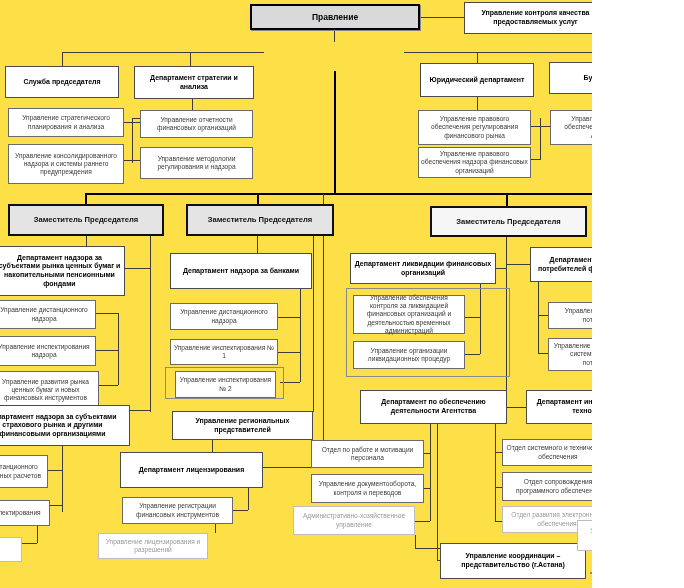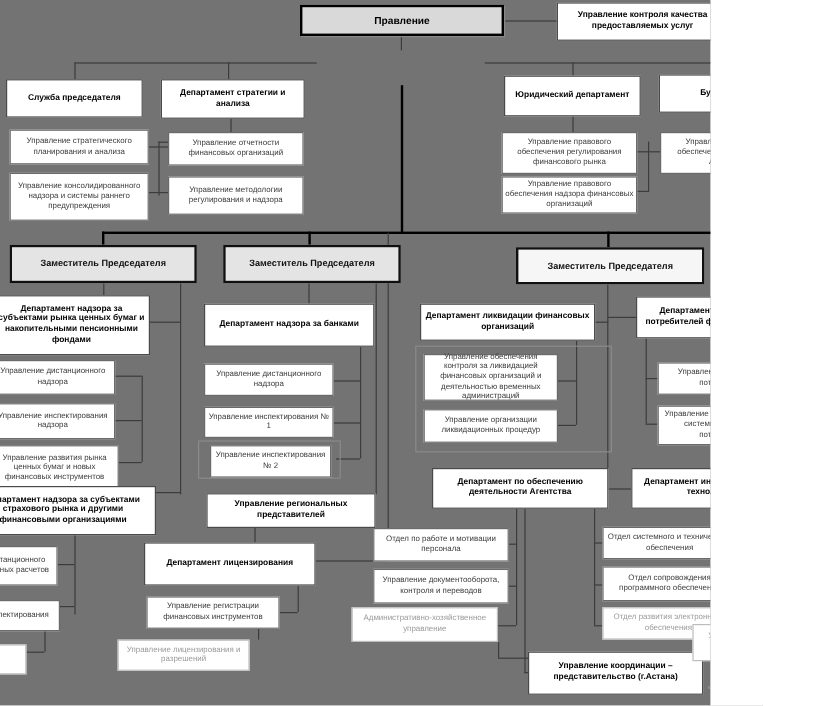--- a/index.html
+++ b/index.html
@@ -1,17 +1,17 @@
 <!DOCTYPE html>
 <html><head>
 <meta charset="utf-8">
 <style>
   html,body{margin:0;padding:0;background:#fff;}
   #canvas{
-    position:relative;width:592px;height:588px;background:#737373;overflow:hidden;
+    position:relative;width:592px;height:588px;background:#fde047;overflow:hidden;
     font-family:"Liberation Sans", sans-serif;
   }
   .box{
     position:absolute;background:#fff;border:1px solid #6a6a6a;
     display:flex;align-items:center;justify-content:center;
     text-align:center;font-size:6.6px;line-height:1.22;color:#3a3a3a;
     padding:1px 2px;box-sizing:border-box;white-space:pre-line;
   }
   .dept{font-weight:bold;color:#000;border-color:#4a4a4a;font-size:7px;}
   .head{

